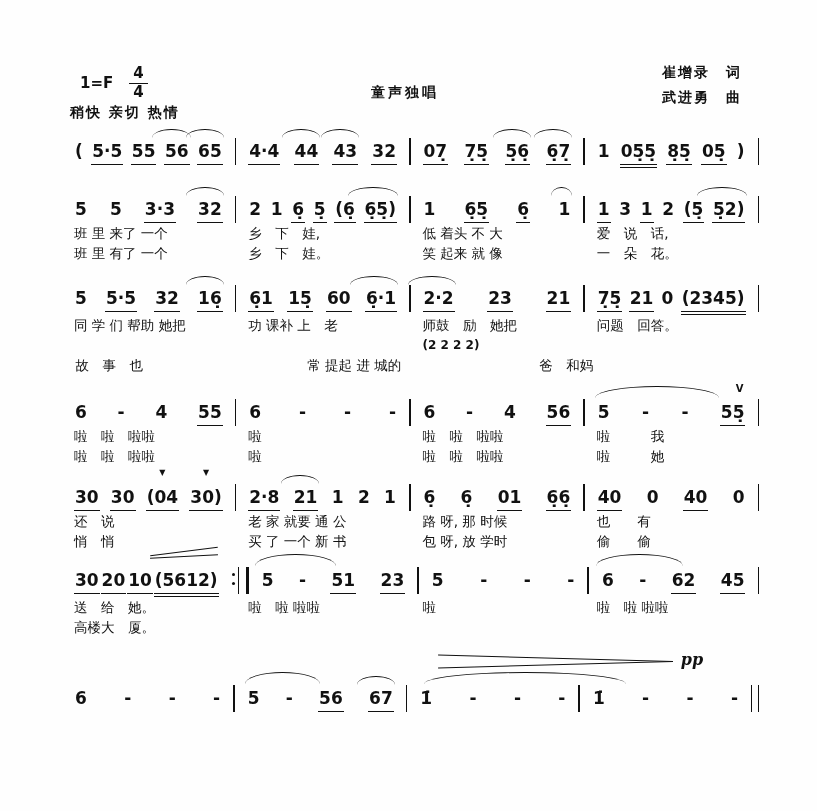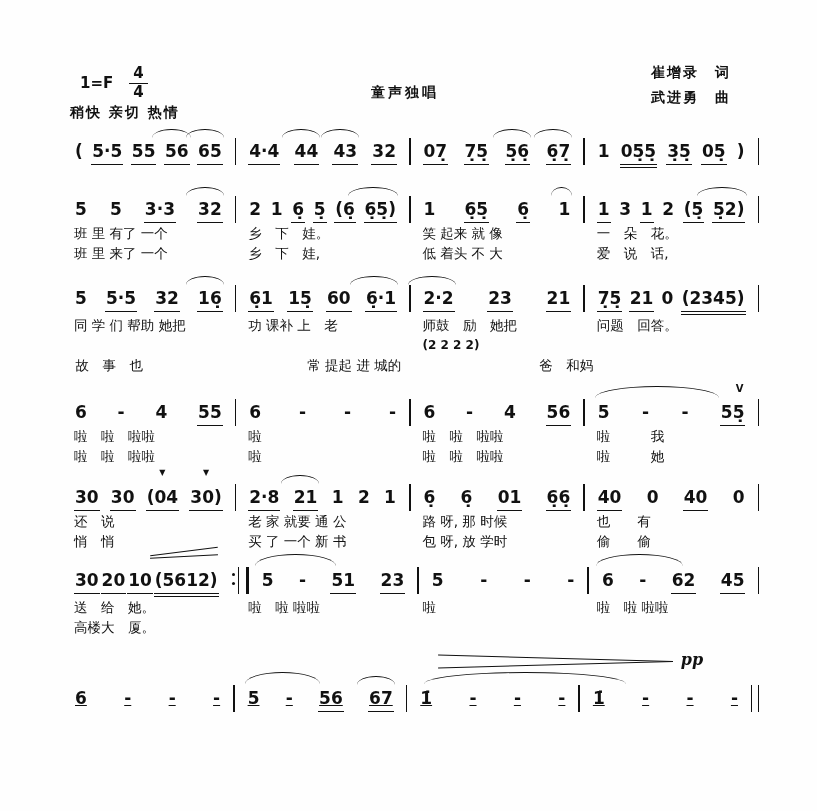--- a/index.html
+++ b/index.html
@@ -22,31 +22,31 @@
   }
   .subtitle{
     position:absolute;left:0;right:11px;top:58px;
     text-align:center;font-size:14px;letter-spacing:3px;font-weight:bold;
   }
   .keymeter{position:absolute;left:18px;top:40px;font-size:15px;font-weight:bold;display:flex;align-items:center;gap:16px;}
   .meter{display:inline-flex;flex-direction:column;line-height:1.05;text-align:center;font-size:15px;}
   .meter .num{border-bottom:1.5px solid #111;padding:0 4px 1px;}
   .meter .den{padding-top:1px;}
   .tempo{position:absolute;left:8px;top:78px;font-size:14px;font-weight:bold;letter-spacing:2px;}
-  .credits{position:absolute;right:28px;top:34px;font-size:14px;font-weight:bold;text-align:left;line-height:1.8;letter-spacing:2px;}
+  .credits{position:absolute;right:17px;top:34px;font-size:14px;font-weight:bold;text-align:left;line-height:1.8;letter-spacing:2px;}
   
   #score{position:relative;margin-top:8px;}
   .system{position:relative;}
   .sys1{margin-bottom:28px;}
   .sys2{margin-bottom:22px;}
   .sys3{margin-bottom:24px;}
   .sys4{margin-bottom:18px;}
   .sys5{margin-bottom:16px;}
   .sys6{margin-bottom:6px;}
-  .sys7{padding-top:42px;text-decoration:underline;}
+  .sys7{padding-top:42px;}
   .notes-row{display:flex;align-items:flex-start;font-weight:bold;font-size:17px;line-height:26px;}
   .measure{flex:1;display:flex;justify-content:space-between;align-items:flex-start;padding:0 12px;position:relative;min-width:0;}
   .tok{position:relative;display:inline-block;padding:0 1px;white-space:nowrap;}
   .u1{border-bottom:1.5px solid #111;}
   .u2{border-bottom:4px double #111;text-align:right;}
   .slur::before{
     content:"";position:absolute;left:-45%;right:-4%;top:-9px;height:8px;
     border-top:1.3px solid #111;border-radius:50% 50% 0 0/100% 100% 0 0;
   }
   .marc{
@@ -117,21 +117,21 @@
           <div class="measure">
             <span class="tok u1">07̣</span>
             <span class="tok u1">7̣5̣</span>
             <span class="tok u1 slur">5̣6̣</span>
             <span class="tok u1 slur">6̣7̣</span>
           </div>
           <span class="bar single"></span>
           <div class="measure">
             <span class="tok">1</span>
             <span class="tok u2">05̣5̣</span>
-            <span class="tok u1">3̣5̣</span>
+            <span class="tok u1">8̣5̣</span>
             <span class="tok u1">05̣</span>
             <span class="tok">)</span>
           </div>
           <span class="bar single"></span>
         </div>
       </div>
       <div class="system sys2">
         <div class="notes-row">
           <div class="measure">
             <span class="tok">5</span>
@@ -160,37 +160,37 @@
             <span class="tok u1">1</span>
             <span class="tok">3</span>
             <span class="tok u1">1</span>
             <span class="tok">2</span>
             <span class="tok u1">(5̣</span>
             <span class="tok u1 slur">5̣2)</span>
           </div>
           <span class="bar single"></span>
         </div>
         <div class="lyric-row">
+          <div class="lyric-cell">班 里 来了 一个</div>
+          <span class="bar-sp"></span>
+          <div class="lyric-cell">乡　下　娃,</div>
+          <span class="bar-sp"></span>
+          <div class="lyric-cell">低 着头 不 大</div>
+          <span class="bar-sp"></span>
+          <div class="lyric-cell">爱　说　话,</div>
+          <span class="bar-sp"></span>
+        </div>
+        <div class="lyric-row">
           <div class="lyric-cell">班 里 有了 一个</div>
           <span class="bar-sp"></span>
           <div class="lyric-cell">乡　下　娃。</div>
           <span class="bar-sp"></span>
           <div class="lyric-cell">笑 起来 就 像</div>
           <span class="bar-sp"></span>
           <div class="lyric-cell">一　朵　花。</div>
-          <span class="bar-sp"></span>
-        </div>
-        <div class="lyric-row">
-          <div class="lyric-cell">班 里 来了 一个</div>
-          <span class="bar-sp"></span>
-          <div class="lyric-cell">乡　下　娃,</div>
-          <span class="bar-sp"></span>
-          <div class="lyric-cell">低 着头 不 大</div>
-          <span class="bar-sp"></span>
-          <div class="lyric-cell">爱　说　话,</div>
           <span class="bar-sp"></span>
         </div>
       </div>
       <div class="system sys3">
         <div class="notes-row">
           <div class="measure">
             <span class="tok">5</span>
             <span class="tok u1">5·5</span>
             <span class="tok u1">32</span>
             <span class="tok u1 slur">16̣</span>

